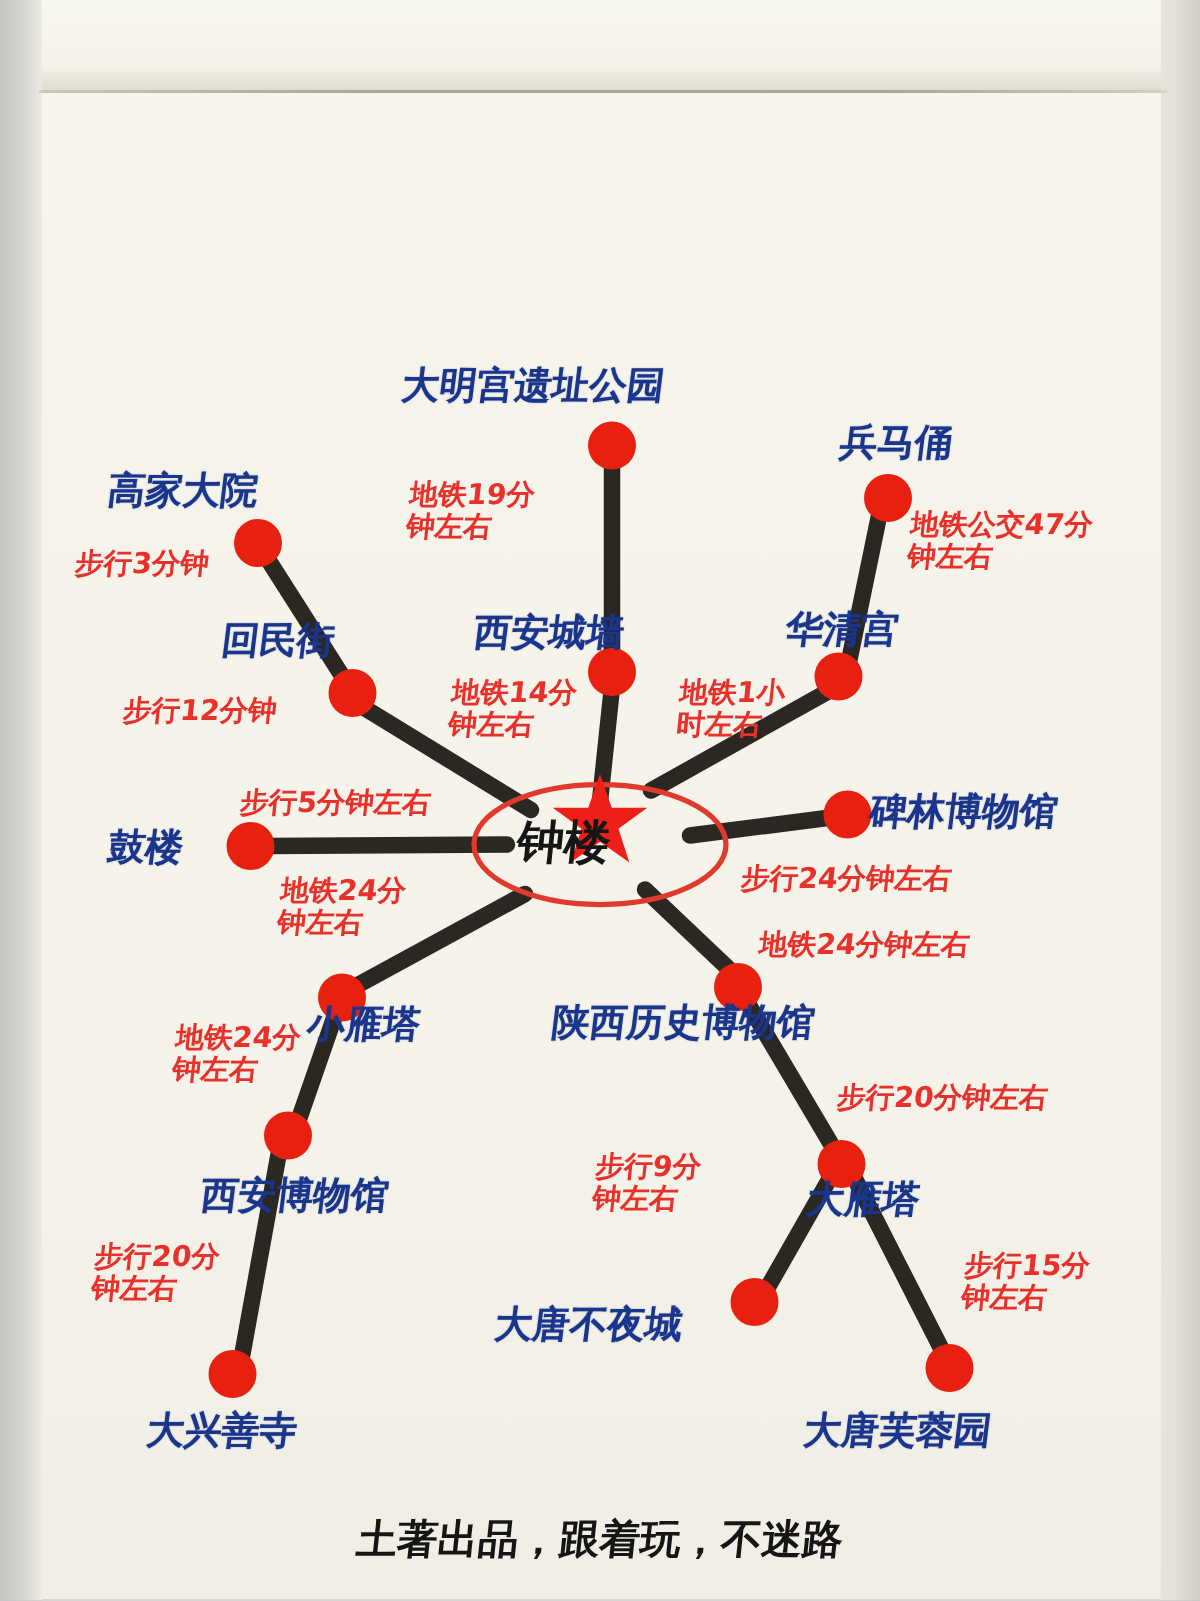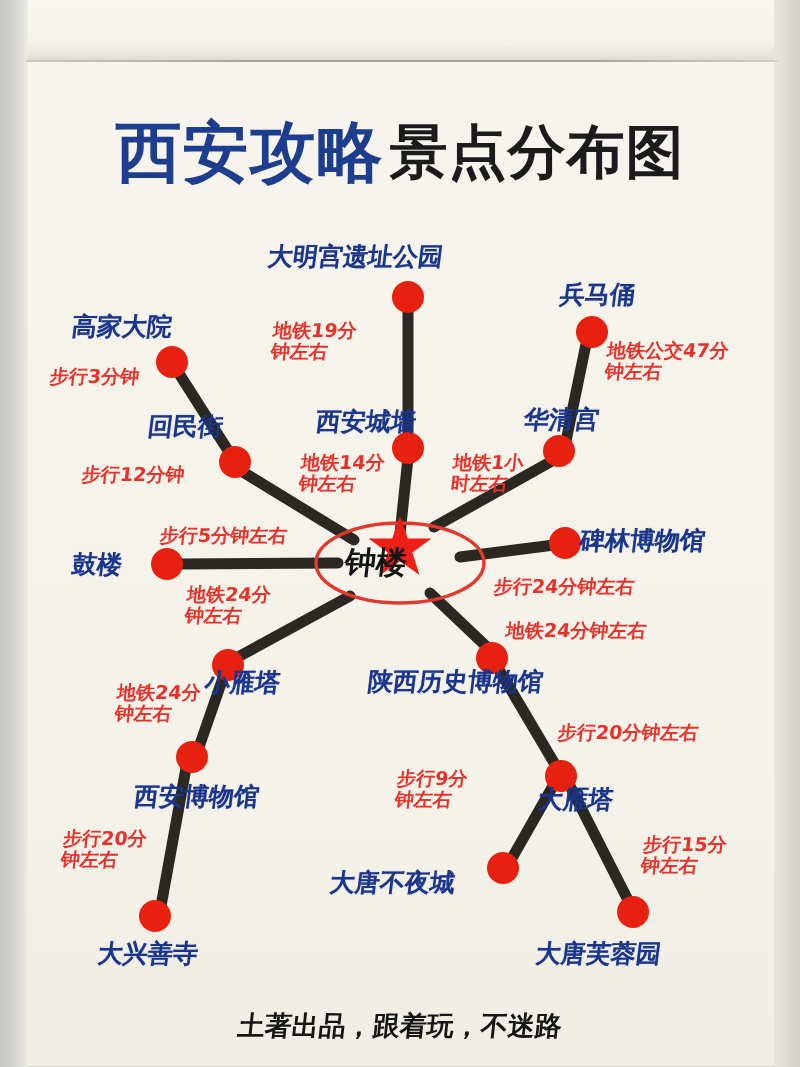--- a/index.html
+++ b/index.html
@@ -44,23 +44,20 @@
 </style>
 </head>
 <body>
 
 <div id="page">
 
   <div id="sheet"></div>
   <div id="foldtop"></div>
   <div id="foldline"></div>
 
-  <div id="title">
-    <span class="t-blue">西安攻略</span><span class="t-black">景点分布图</span>
-  </div>
 
   <svg id="graph" viewBox="0 0 800 1067">
     <g stroke="#2b2823" stroke-width="11" stroke-linecap="round">
       <line x1="408" y1="307" x2="408" y2="440"></line>
       <line x1="400" y1="534" x2="408" y2="458"></line>
       <line x1="229" y1="452" x2="178" y2="372"></line>
       <line x1="354" y1="540" x2="243" y2="472"></line>
       <line x1="338" y1="563" x2="179" y2="564"></line>
       <line x1="566" y1="441" x2="586" y2="344"></line>
       <line x1="434" y1="527" x2="552" y2="461"></line>

